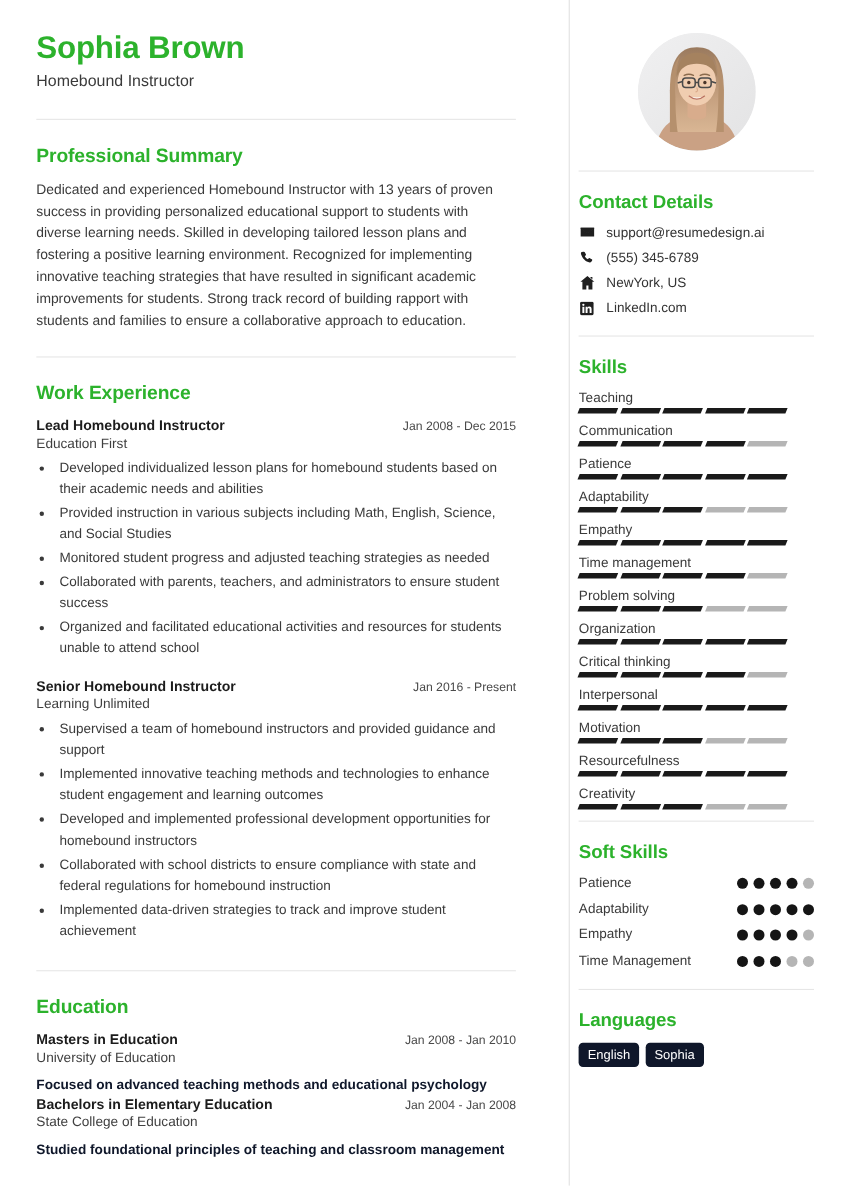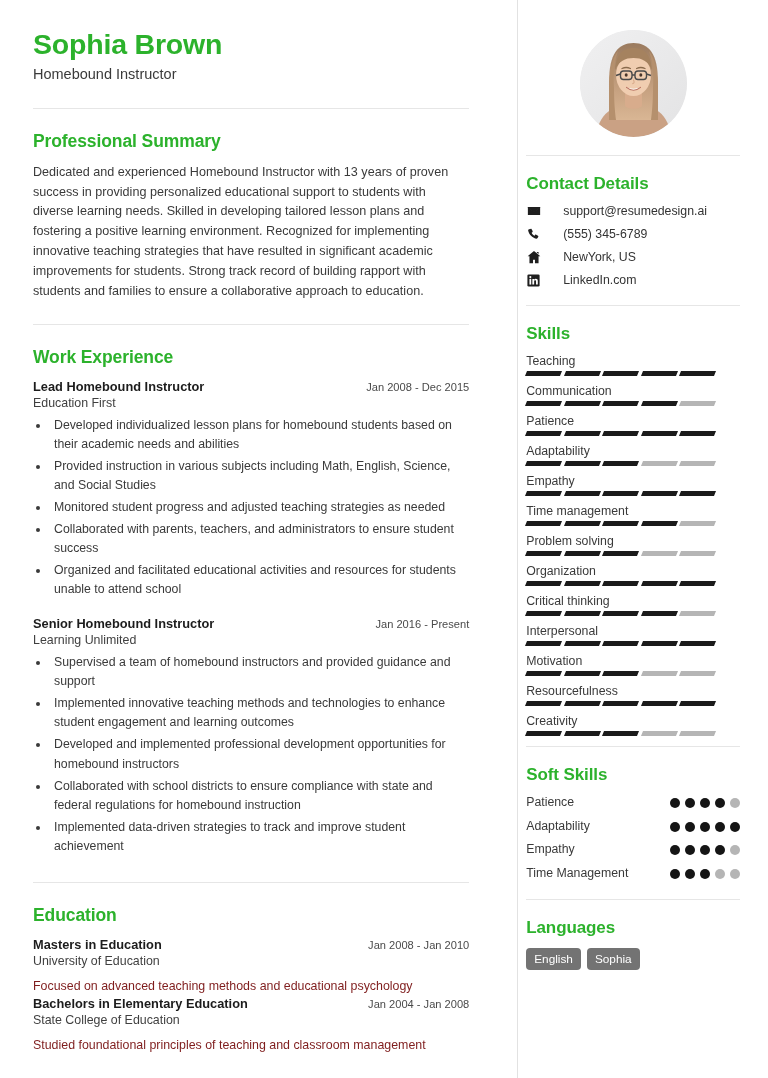--- a/index.html
+++ b/index.html
@@ -43,38 +43,38 @@
   .entry-date  { font-size:11.1px; color:#4a4a4a; white-space:nowrap; }
   .entry-org   { font-size:12.4px; color:#3f3f3f; margin-top:2px; }
 
   ul.bullets { margin:6px 0 0 17px; }
   ul.bullets li {
     font-size:12.3px; line-height:1.55; color:#3a3a3a;
     margin-bottom:3px; padding-left:4px;
   }
   ul.bullets li::marker { font-size:12px; }
 
-  .edu-desc { font-size:12.4px; line-height:1.5; color:#7f1d1d; margin-top:9px; }
+  .edu-desc { font-size:12.4px; line-height:1.5; color:#0f172a; margin-top:9px;font-weight:bold; }
   .edu-entry + .edu-entry { margin-top:1px; }
 
   .bottom-hr { margin-top:22px; }
 
   
   .photo-wrap { display:flex; justify-content:center; margin-top:2px; }
   .photo {
     width:107px; height:107px; border-radius:50%;
     overflow:hidden; background:#ececed; position:relative;
   }
   .photo svg { display:block; width:107px; height:107px; }
 
   .contact-list { margin-top:4px; }
   .c-row { display:flex; align-items:center; gap:10px; margin-bottom:9px; }
   .c-ico { width:15px; display:flex; justify-content:center; align-items:center; color:#1f1f1f; flex:0 0 15px; }
   .c-ico svg { display:block; }
-  .c-txt { font-size:12.3px; color:#333;margin-left:12px; }
+  .c-txt { font-size:12.3px; color:#333; }
 
   
   .skill { margin-bottom:2px; }
   .skill-label { font-size:12.3px; color:#3a3a3a; margin-bottom:3px; }
   .bars { display:flex; gap:3.5px; margin-bottom:8px; }
   .seg {
     width:35px; height:5px; background:#b5b5b5;
     transform:skewX(-22deg);
   }
   .seg.on { background:#1a1a1a; }
@@ -82,21 +82,21 @@
   
   .soft-row { display:flex; align-items:flex-start; justify-content:space-between; margin-bottom:8px; gap:8px; }
   .soft-label { font-size:12.3px; color:#3a3a3a; line-height:1.27; max-width:104px; }
   .dots { display:flex; gap:5px; padding-top:3px; flex:0 0 auto; }
   .dot { width:10px; height:10px; border-radius:50%; background:#b5b5b5; }
   .dot.on { background:#151515; }
 
   
   .langs { display:flex; flex-wrap:wrap; gap:6px; margin-top:2px; }
   .lang {
-    background:#737373; color:#ffffff; font-size:11.8px;
+    background:#0f172a; color:#ffffff; font-size:11.8px;
     padding:4px 8px; border-radius:4px;
   }
 </style>
 </head>
 <body>
 
 <div class="page">
 
   <div class="left">
 

